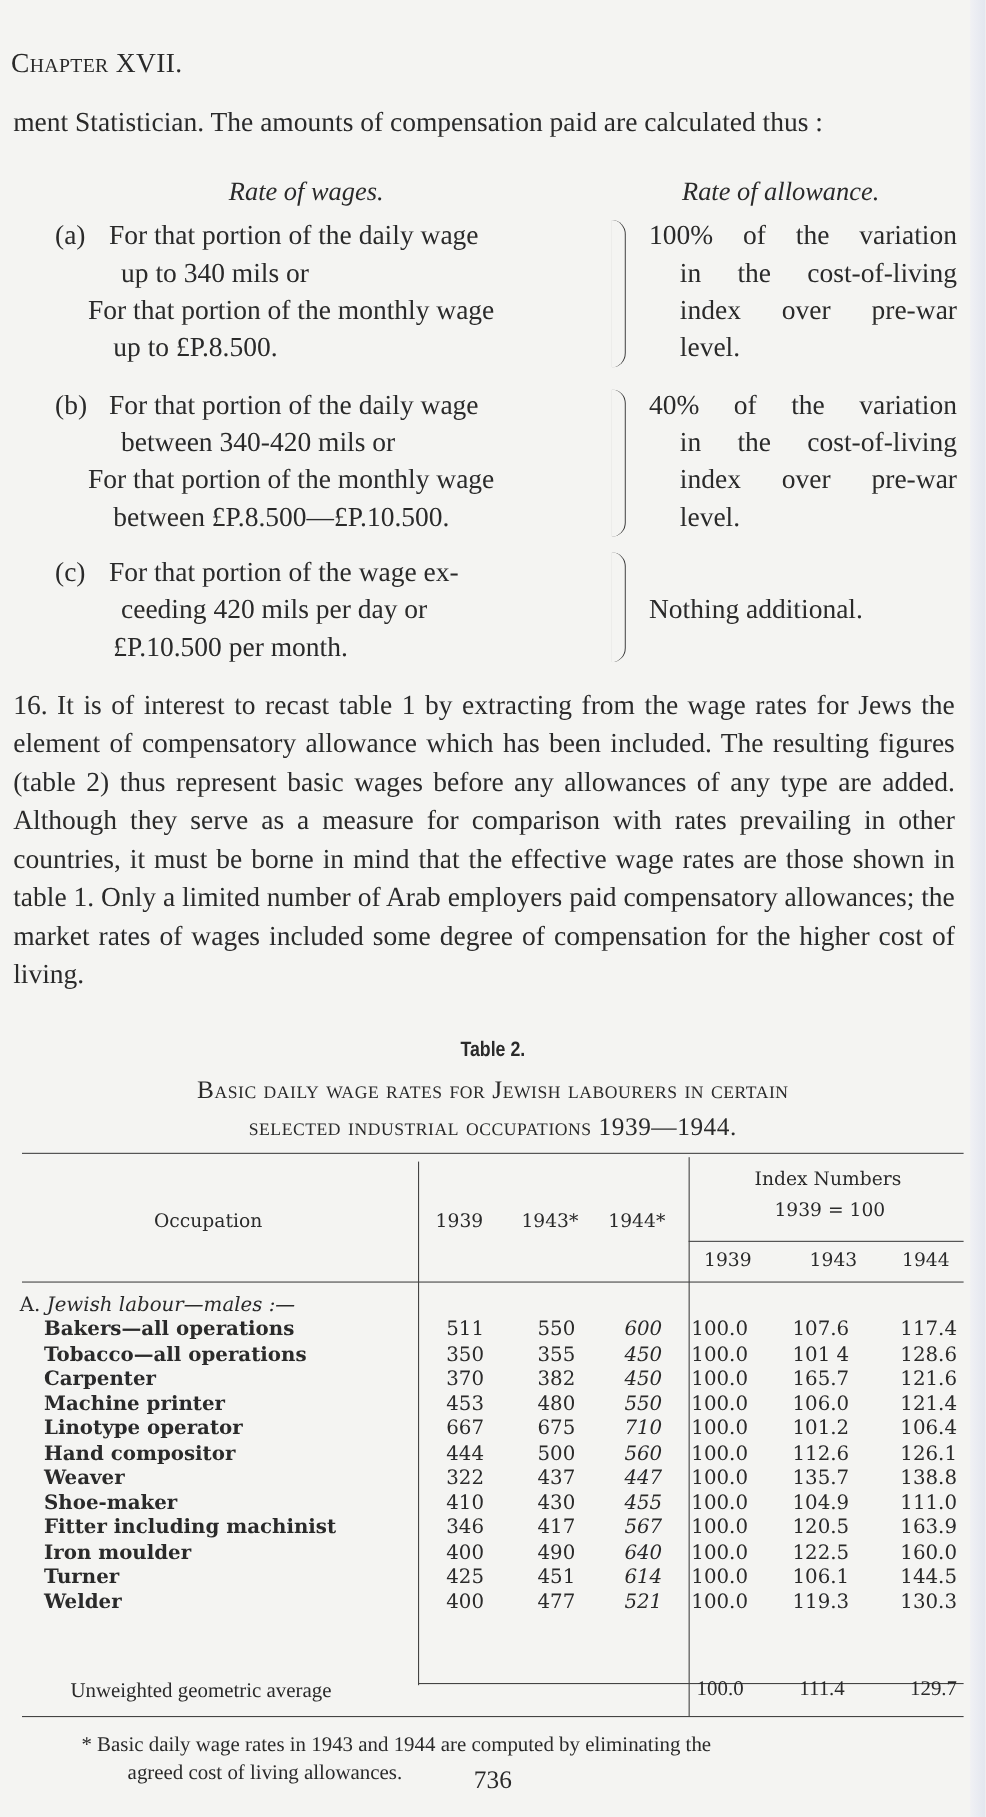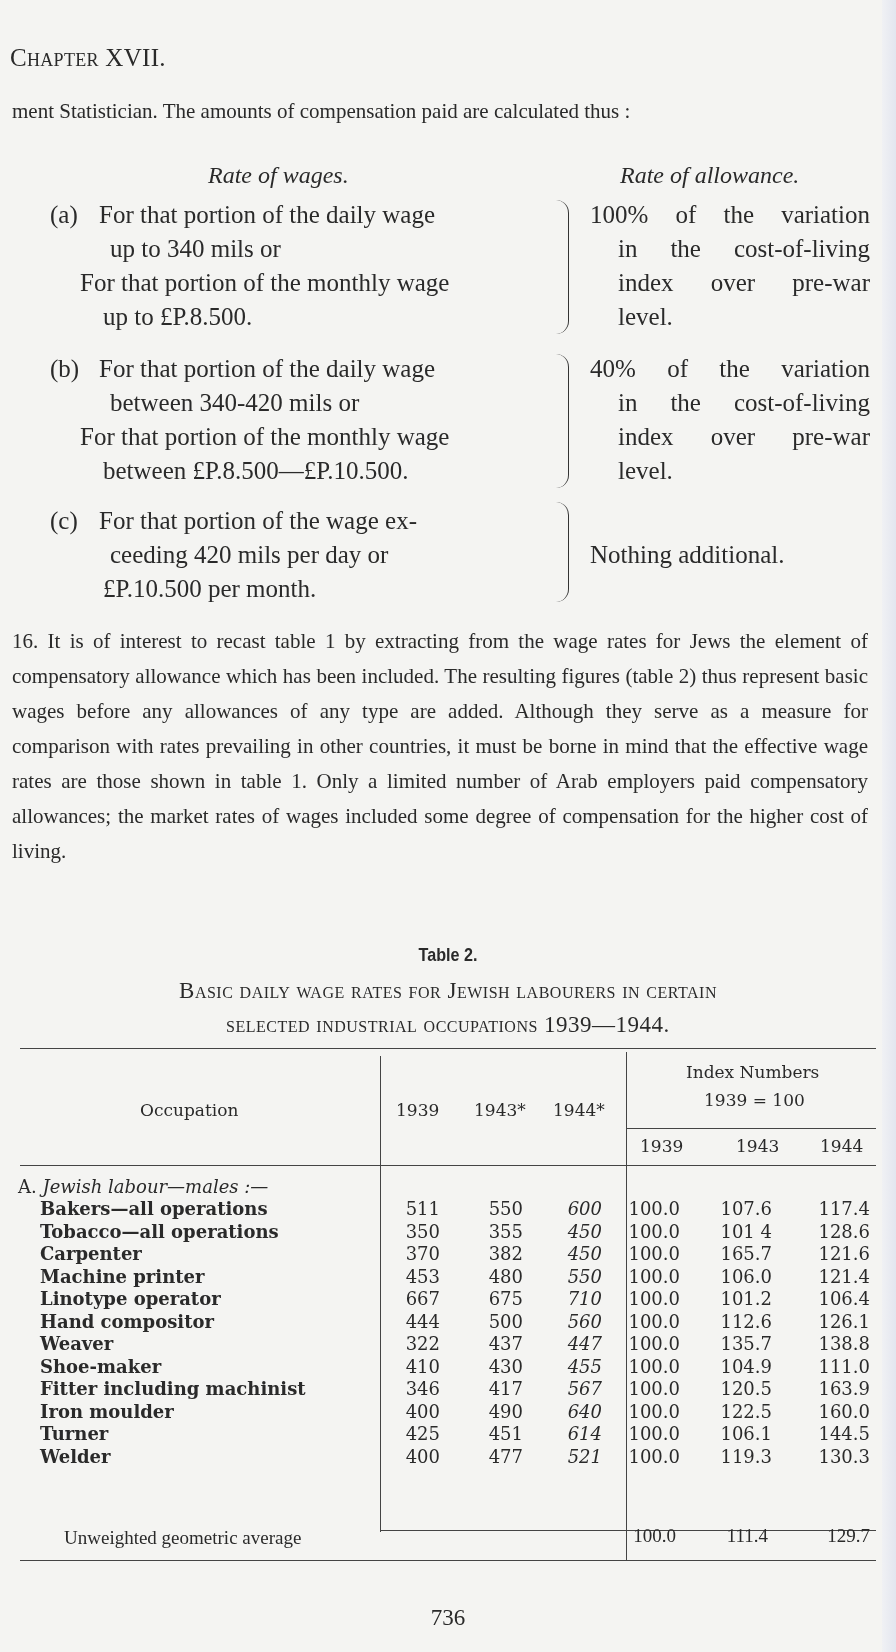--- a/index.html
+++ b/index.html
@@ -13,21 +13,21 @@
   .page-edge {
     position: absolute; right: 0; top: 0; width: 14px; height: 1652px;
     background: linear-gradient(to right, #f0f1f4, #e3e6ef);
   }
   .chapter-header {
     position: absolute; left: 10px; top: 44px;
     font-size: 25px; letter-spacing: 0.3px; font-variant: small-caps;
   }
   .para {
     position: absolute; left: 12px; width: 856px;
-    font-size: 21px; line-height: 35px; text-align: justify;
+    font-size: 25px; line-height: 35px; text-align: justify;
     text-align-last: left;
   }
   .para1 { top: 94px; }
   .rate-head { position: absolute; top: 162px; font-size: 24px; font-style: italic; }
   .rate-head.w { left: 208px; }
   .rate-head.a { left: 620px; }
   .clause-text { position: absolute; font-size: 25px; line-height: 34px; white-space: nowrap; }
   .brace {
     position: absolute; width: 12px; border-right: 1.5px solid #333;
     border-radius: 0 14px 14px 0;
@@ -258,15 +258,17 @@
       <span class="c-i44 c-num">130.3</span>
     </div>
   </div>
 
 <div class="avg-label">Unweighted geometric average</div>
 <div class="avg-val" style="left:616px;">100.0</div>
 <div class="avg-val" style="left:708px;">111.4</div>
 <div class="avg-val" style="left:810px;">129.7</div>
 
 <div class="footnote">
+  <span>* Basic daily wage rates in 1943 and 1944 are computed by eliminating the</span>
+  <span class="l2">agreed cost of living allowances.</span>
 </div>
 
 <div class="page-number">736</div>
 
 </body></html>

